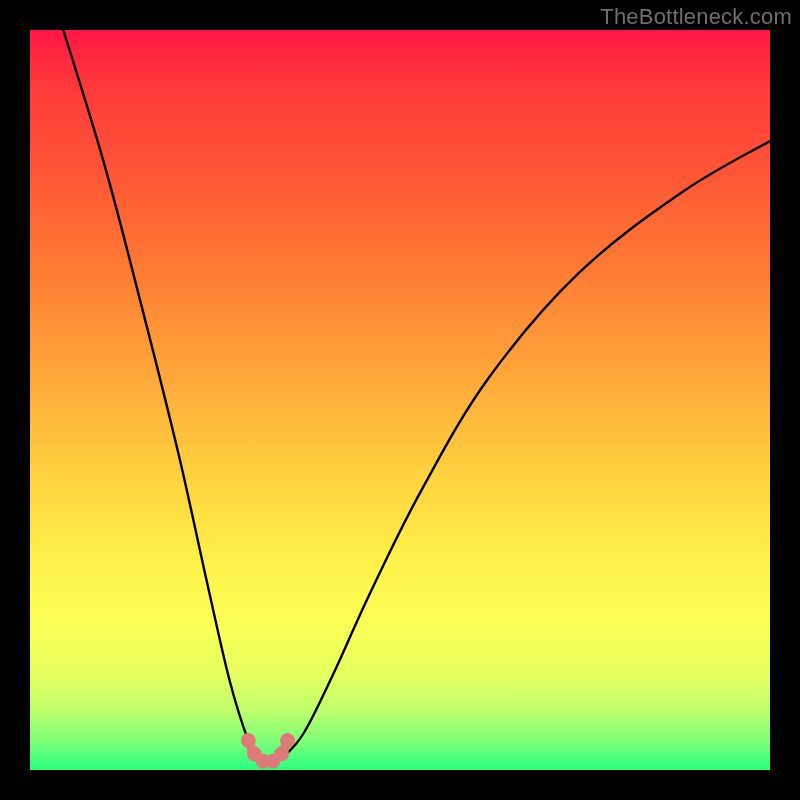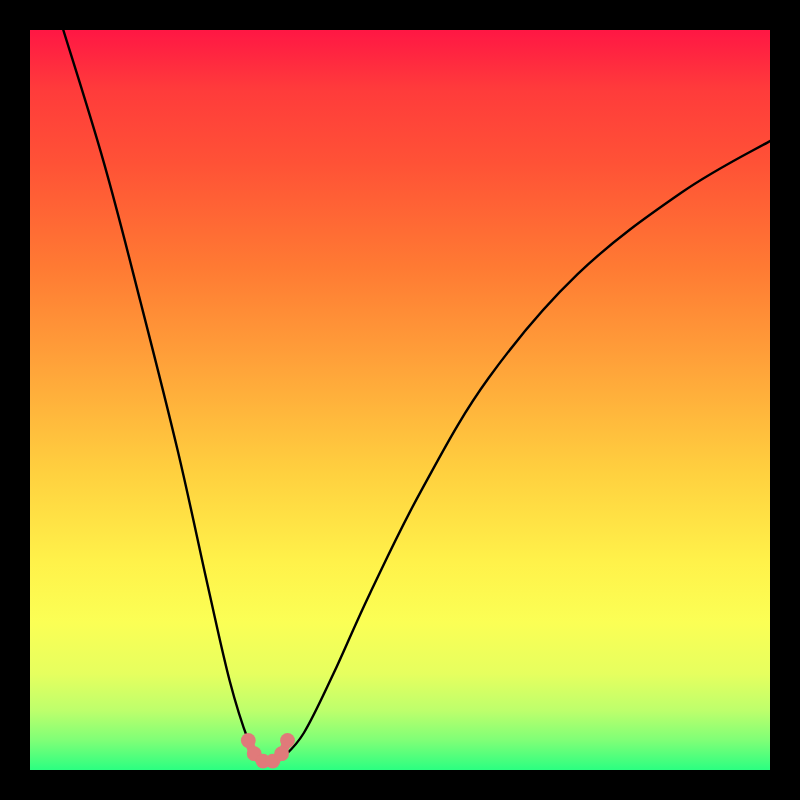--- a/index.html
+++ b/index.html
@@ -87,13 +87,14 @@
       <g id="beads" class="beads">
           <circle cx="218.29999999999998" cy="710.4" r="7.4"></circle>
           <circle cx="224.22" cy="723.72" r="7.4"></circle>
           <circle cx="233.1" cy="731.12" r="7.4"></circle>
           <circle cx="242.72" cy="731.12" r="7.4"></circle>
           <circle cx="251.60000000000002" cy="723.72" r="7.4"></circle>
           <circle cx="257.52" cy="710.4" r="7.4"></circle>
         </g>
     </svg>
   </div>
+  <div class="watermark">TheBottleneck.com</div>
 </div>
 
 </body></html>

